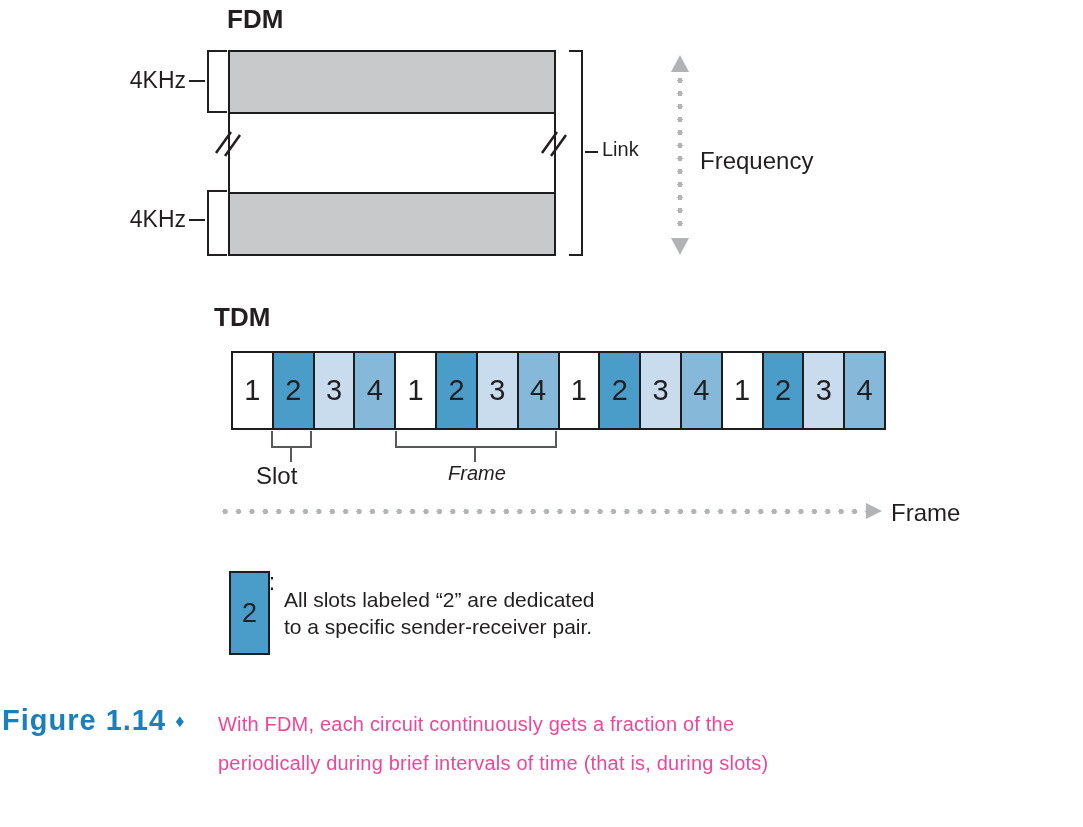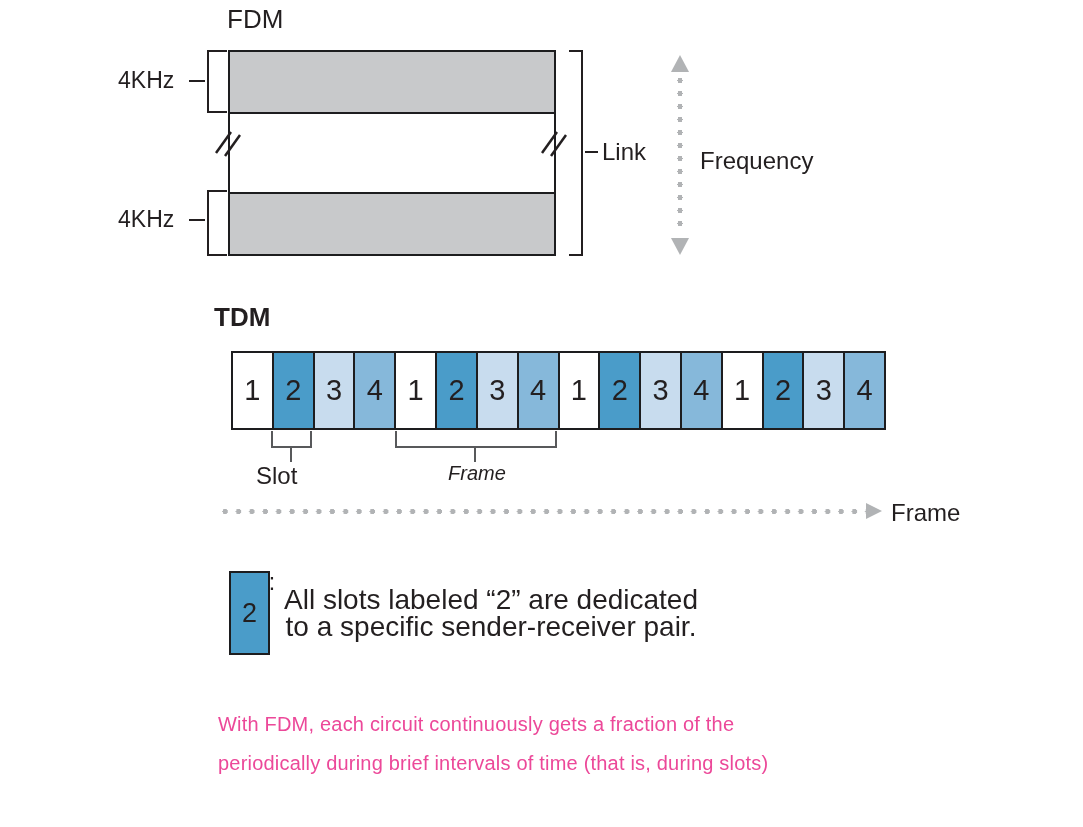--- a/index.html
+++ b/index.html
@@ -3,21 +3,21 @@
 <meta charset="utf-8">
 <style>
   html,body { margin:0; padding:0; background:#ffffff; }
   .canvas {
     position:relative; width:1083px; height:827px; background:#ffffff;
     font-family:"Liberation Sans", sans-serif; color:#231f20; overflow:hidden;
   }
   .abs { position:absolute; }
 
   
-  .fdm-title { left:227px; top:4px; font-size:26px; font-weight:normal; }
+  .fdm-title { left:227px; top:4px; font-size:26px; font-weight:bold; }
   .fdm-box {
     left:228px; top:50px; width:328px; height:206px;
     border:2.5px solid #1d1d1f; box-sizing:border-box;
     display:flex; flex-direction:column;
   }
   .fdm-band { height:60px; background:#c8c9cb; }
   .fdm-band.top { border-bottom:2.5px solid #1d1d1f; }
   .fdm-band.bottom { border-top:2.5px solid #1d1d1f; }
   .fdm-mid { flex:1; background:#ffffff; }
 
@@ -30,24 +30,24 @@
   .bk-right {
     left:569px; top:50px; width:14px; height:206px; box-sizing:border-box;
     border:2px solid #231f20; border-left:none;
   }
   .dash { height:2px; background:#231f20; }
   .dash.khz-top { left:189px; top:80px; width:16px; }
   .dash.khz-bottom { left:189px; top:219px; width:16px; }
   .dash.link { left:585px; top:151px; width:13px; }
 
   .diagram-label { font-size:23px; }
-  .khz-label { left:118px; width:68px; text-align:left; }
+  .khz-label { left:118px; width:68px; text-align:right; }
   .khz-label.top { top:67px; }
   .khz-label.bottom { top:206px; }
-  .link-label { left:602px; top:138px; font-size:24px; }
+  .link-label { left:602px; top:138px; font-size:20px; }
   .frequency-label { left:700px; top:147px; font-size:24px; }
 
   .freq-dots {
     left:677px; top:77px; width:6px; height:157px;
     background-image: radial-gradient(circle at 3px 3.5px, #b1b3b5 2.5px, rgba(0,0,0,0) 2.7px);
     background-size:6px 13px; background-repeat:repeat-y;
   }
   .tri { width:0; height:0; }
   .freq-up   { left:671px; top:55px;  border-left:9px solid transparent; border-right:9px solid transparent; border-bottom:17px solid #b1b3b5; }
   .freq-down { left:671px; top:238px; border-left:9px solid transparent; border-right:9px solid transparent; border-top:17px solid #b1b3b5; }
@@ -93,21 +93,21 @@
   }
   .time-label { left:891px; top:499px; font-size:24px; }
 
   
   .key-label { left:229px; top:531px; font-size:23px;margin-top:38px; }
   .key-box {
     left:229px; top:571px; width:41px; height:84px; box-sizing:border-box;
     background:#4a9cc9; border:2.5px solid #1d1d1f;
     display:flex; align-items:center; justify-content:center; font-size:27px;
   }
-  .key-text { left:284px; top:586px; font-size:28px; line-height:27px;text-align:center; }
+  .key-text { left:284px; top:586px; font-size:21px; line-height:27px; }
 
   
   .caption-label { left:2px; top:704px; white-space:nowrap; }
   .caption-fig { font-size:29px; font-weight:bold; color:#1a80bd; letter-spacing:1px; }
   .caption-diamond { font-size:18px; color:#1a80bd; margin-left:9px; vertical-align:3px; }
   .caption-text {
     left:218px; top:705px; width:866px;
     font-size:20px; line-height:38.5px; letter-spacing:0.2px; color:#ec4899;
   }
 </style>
@@ -184,18 +184,21 @@
 
   <div class="abs key-label">Key:</div>
   <div class="abs key-box">
     <span>2</span>
   </div>
   <div class="abs key-text">
     <div>All slots labeled “2” are dedicated</div>
     <div>to a specific sender-receiver pair.</div>
   </div>
 
+  <div class="abs caption-label">
+    <span class="caption-fig">Figure 1.14</span><span class="caption-diamond">♦</span>
+  </div>
   <div class="abs caption-text">
     <div>With FDM, each circuit continuously gets a fraction of the</div>
     <div>periodically during brief intervals of time (that is, during slots)</div>
   </div>
 
 </div>
 
 </body></html>

